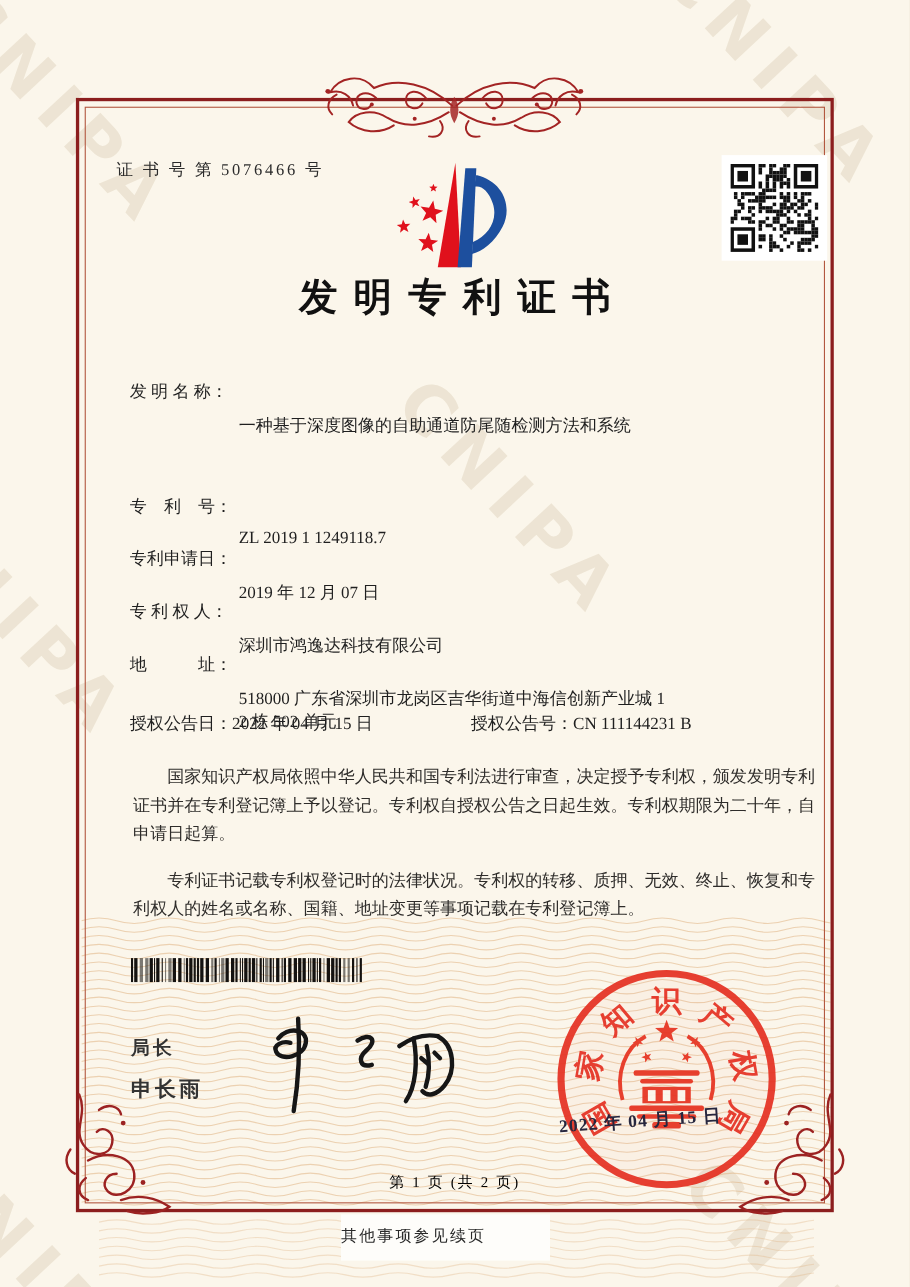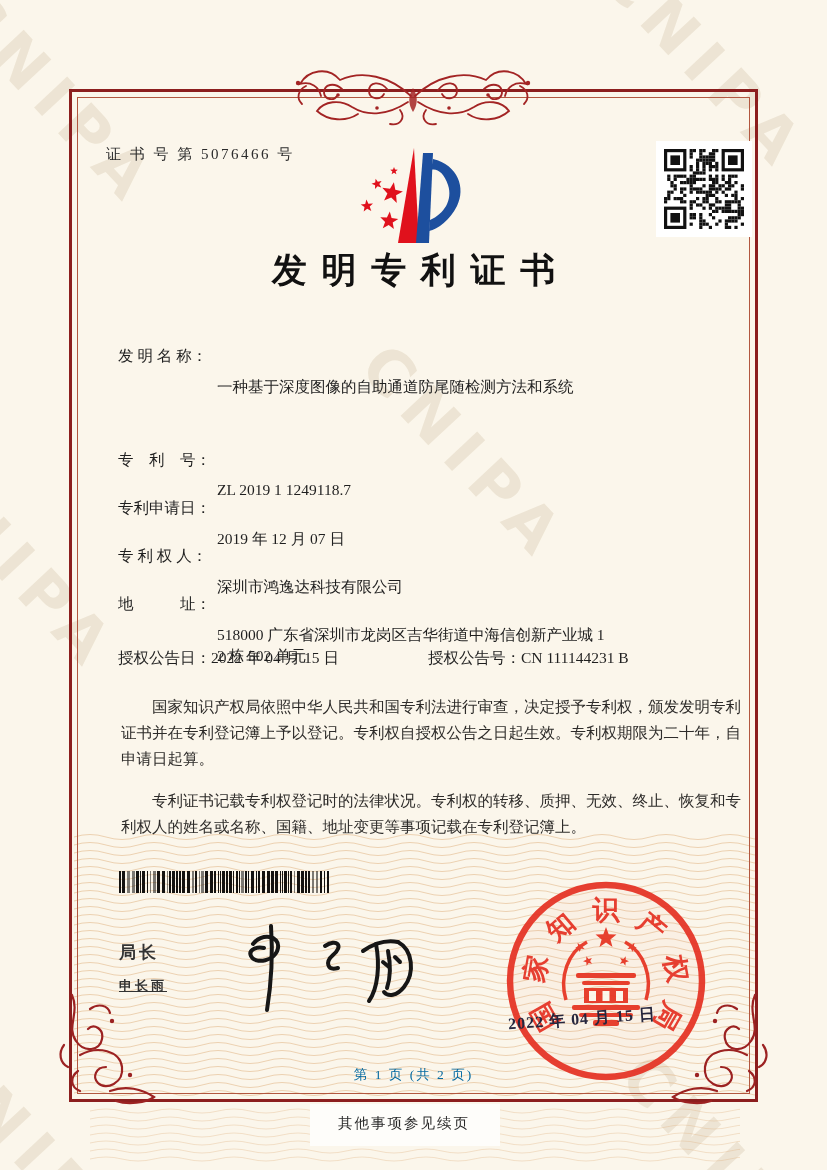--- a/index.html
+++ b/index.html
@@ -27,28 +27,28 @@
   .f-label { white-space:pre; width:99px; flex:none; }
   .f-value { white-space:pre-line;margin-top:31px; }
   .grant-row { position:absolute; left:118px; top:648px; width:600px; font-size:15.5px; }
   .grant-row .pair2 { position:absolute; left:310px; top:0;text-align:right; }
   .bodytext { position:absolute; left:105px; top:678px; width:652px; font-size:15.5px;
     line-height:26px; text-align:justify; color:#2e2c2a; }
   .bodytext p { text-indent:2em; margin:16px; }
   .bodytext p + p { margin-top:2px; }
   .sig-title { left:119px; top:941px; font-size:17px; letter-spacing:3px;
     font-family:"Liberation Sans","DejaVu Sans",sans-serif; color:#333; font-weight:600; }
-  .sig-name  { left:119px; top:977px; font-size:13px; letter-spacing:3px;
-    font-family:"Liberation Sans","DejaVu Sans",sans-serif; color:#333; font-weight:600;text-decoration:underline; }
+  .sig-name  { left:119px; top:977px; font-size:19px; letter-spacing:3px;
+    font-family:"Liberation Sans","DejaVu Sans",sans-serif; color:#333; font-weight:600; }
   .seal-date { left:508px; top:1008px; width:180px; font-size:16px; font-weight:bold;
     color:#26263e; letter-spacing:1px; transform:rotate(-4deg); z-index:6; }
   .page-info { left:0; top:1066px; width:827px; text-align:center; font-size:13.5px;
-    letter-spacing:2px; color:#0369a1; }
+    letter-spacing:2px; color:#000000; }
   .note-box { left:310px; top:1104px; width:190px; height:42px; background:#fefdfa; z-index:3; }
-  .note-text { left:310px; top:1114px; width:188px; text-align:center; font-size:14.5px;
+  .note-text { left:310px; top:1114px; width:188px; text-align:left; font-size:14.5px;
     letter-spacing:2px; color:#2a2a2a; z-index:4; }
   .qr-box { left:656px; top:141px; width:96px; height:96px; background:#fff; }
   svg { display:block; }
   .z1{z-index:1}.z2{z-index:2}.z3{z-index:3}.z5{z-index:5}
 </style>
 </head>
 <body>
 
 <div class="page">
 

